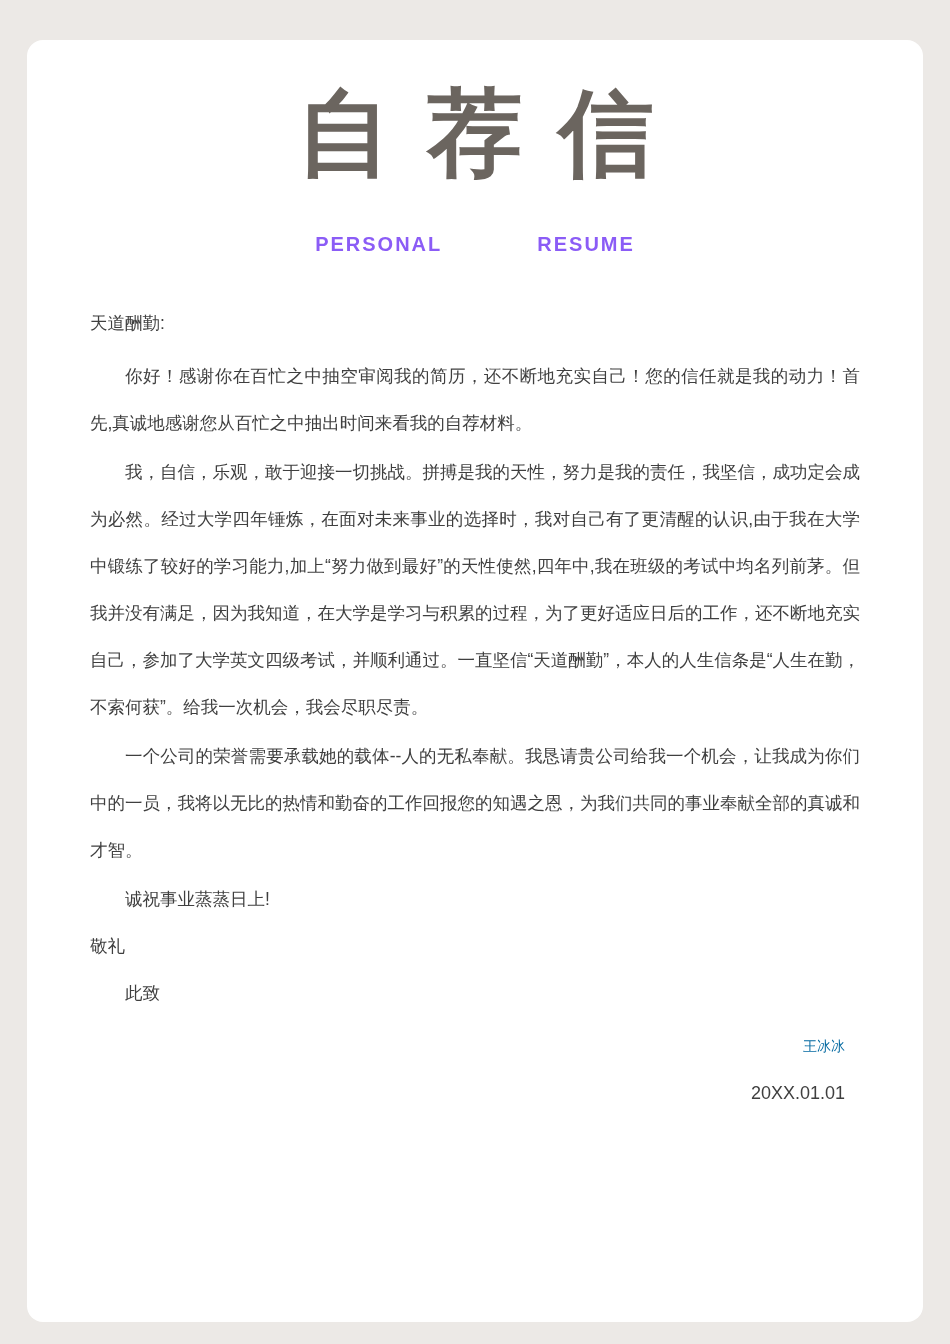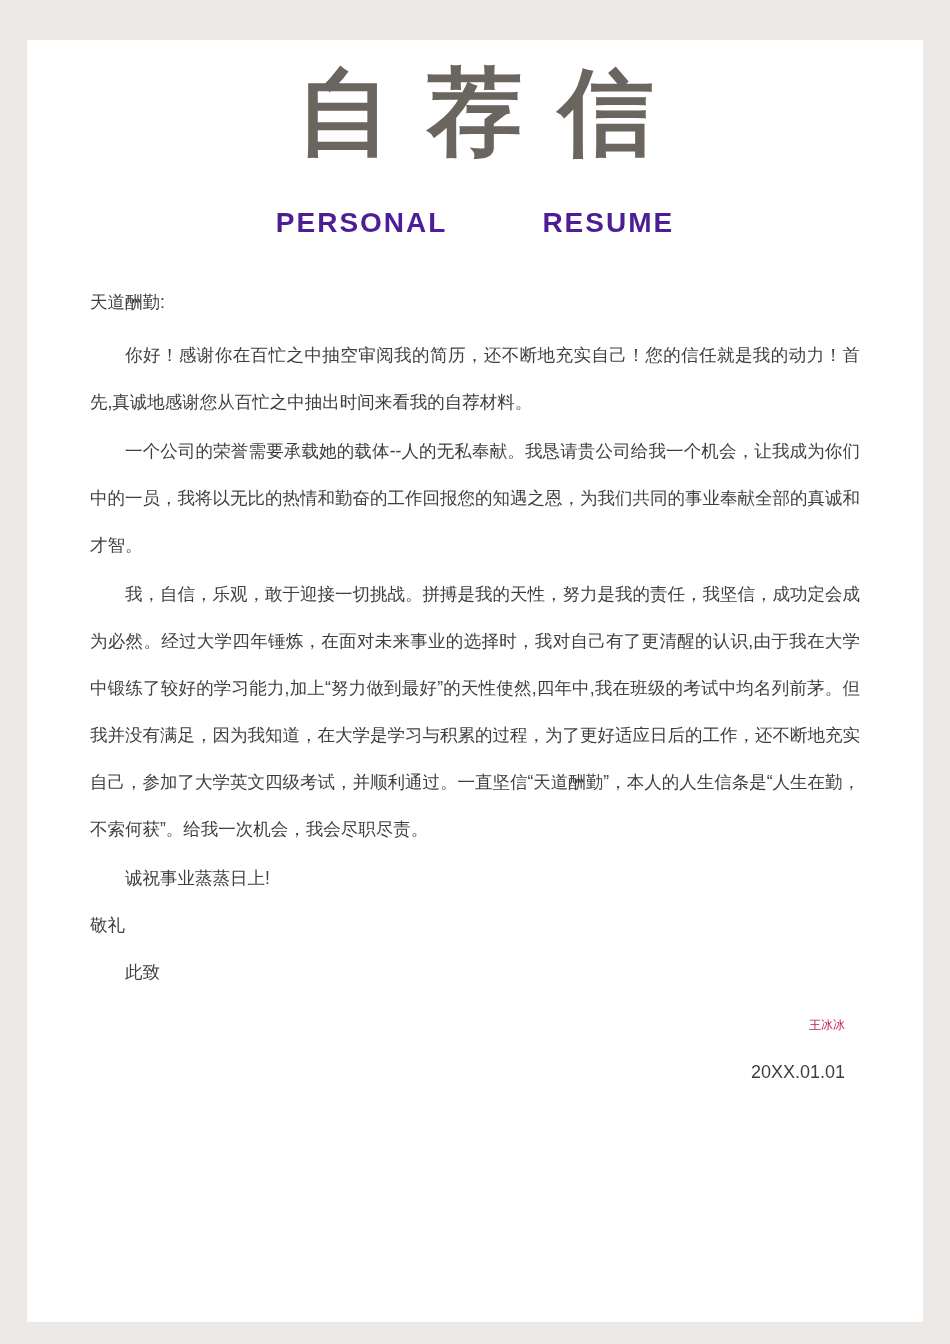--- a/index.html
+++ b/index.html
@@ -15,44 +15,45 @@
     height: 1344px;
     background: #ece9e6;
     box-sizing: border-box;
     padding: 40px 27px 22px 27px;
   }
   .page {
     width: 100%;
     height: 100%;
     background: #ffffff;
     box-sizing: border-box;
-    padding: 25px 63px 0 63px;
+    padding: 46px 63px 0 63px;
     overflow: hidden;
+    border-radius: 16px;
   }
   .letter-title {
     font-size: 95px;
     line-height: 95px;
     font-weight: 700;
     color: #6b655f;
     text-align: center;
     letter-spacing: 0.38em;
     text-indent: 0.38em;
     margin: 0;
   }
   .subtitle-row {
     display: flex;
     justify-content: center;
     gap: 95px;
     margin-top: 49px;
   }
   .subtitle-word {
-    font-size: 28px;
+    font-size: 20px;
     line-height: 28px;
     font-weight: 700;
-    color: #4c1d95;
+    color: #8b5cf6;
     letter-spacing: 2px;
   }
   .letter-body {
     margin-top: 42px;
     color: #3f3f3f;
     font-size: 17.5px;
     line-height: 47px;
     text-align: justify;
   }
   .letter-body p {
@@ -70,22 +71,22 @@
   }
   .no-indent {
     text-indent: 0;
   }
   .signature-block {
     text-align: right;
     padding-right: 15px;
     margin-top: 6px;
   }
   .signature-name {
-    color: #be185d;
-    font-size: 12px;
+    color: #0369a1;
+    font-size: 14px;
     line-height: 47px;
   }
   .signature-date {
     color: #3f3f3f;
     font-size: 18px;
     line-height: 47px;
   }
 </style>
 </head>
 <body>
@@ -98,23 +99,23 @@
     <div class="subtitle-row">
       <span class="subtitle-word">PERSONAL</span>
       <span class="subtitle-word">RESUME</span>
     </div>
 
     <div class="letter-body">
       <p class="salutation">天道酬勤:</p>
 
       <p class="para">你好！感谢你在百忙之中抽空审阅我的简历，还不断地充实自己！您的信任就是我的动力！首先,真诚地感谢您从百忙之中抽出时间来看我的自荐材料。</p>
 
+      <p class="para">我，自信，乐观，敢于迎接一切挑战。拼搏是我的天性，努力是我的责任，我坚信，成功定会成为必然。经过大学四年锤炼，在面对未来事业的选择时，我对自己有了更清醒的认识,由于我在大学中锻练了较好的学习能力,加上“努力做到最好”的天性使然,四年中,我在班级的考试中均名列前茅。但我并没有满足，因为我知道，在大学是学习与积累的过程，为了更好适应日后的工作，还不断地充实自己，参加了大学英文四级考试，并顺利通过。一直坚信“天道酬勤”，本人的人生信条是“人生在勤，不索何获”。给我一次机会，我会尽职尽责。</p>
+
       <p class="para">一个公司的荣誉需要承载她的载体--人的无私奉献。我恳请贵公司给我一个机会，让我成为你们中的一员，我将以无比的热情和勤奋的工作回报您的知遇之恩，为我们共同的事业奉献全部的真诚和才智。</p>
-
-      <p class="para">我，自信，乐观，敢于迎接一切挑战。拼搏是我的天性，努力是我的责任，我坚信，成功定会成为必然。经过大学四年锤炼，在面对未来事业的选择时，我对自己有了更清醒的认识,由于我在大学中锻练了较好的学习能力,加上“努力做到最好”的天性使然,四年中,我在班级的考试中均名列前茅。但我并没有满足，因为我知道，在大学是学习与积累的过程，为了更好适应日后的工作，还不断地充实自己，参加了大学英文四级考试，并顺利通过。一直坚信“天道酬勤”，本人的人生信条是“人生在勤，不索何获”。给我一次机会，我会尽职尽责。</p>
 
       <p class="closing-line">诚祝事业蒸蒸日上!</p>
 
       <p class="closing-line no-indent">敬礼</p>
 
       <p class="closing-line">此致</p>
 
       <div class="signature-block">
         <div class="signature-name">王冰冰</div>
         <div class="signature-date">20XX.01.01</div>

